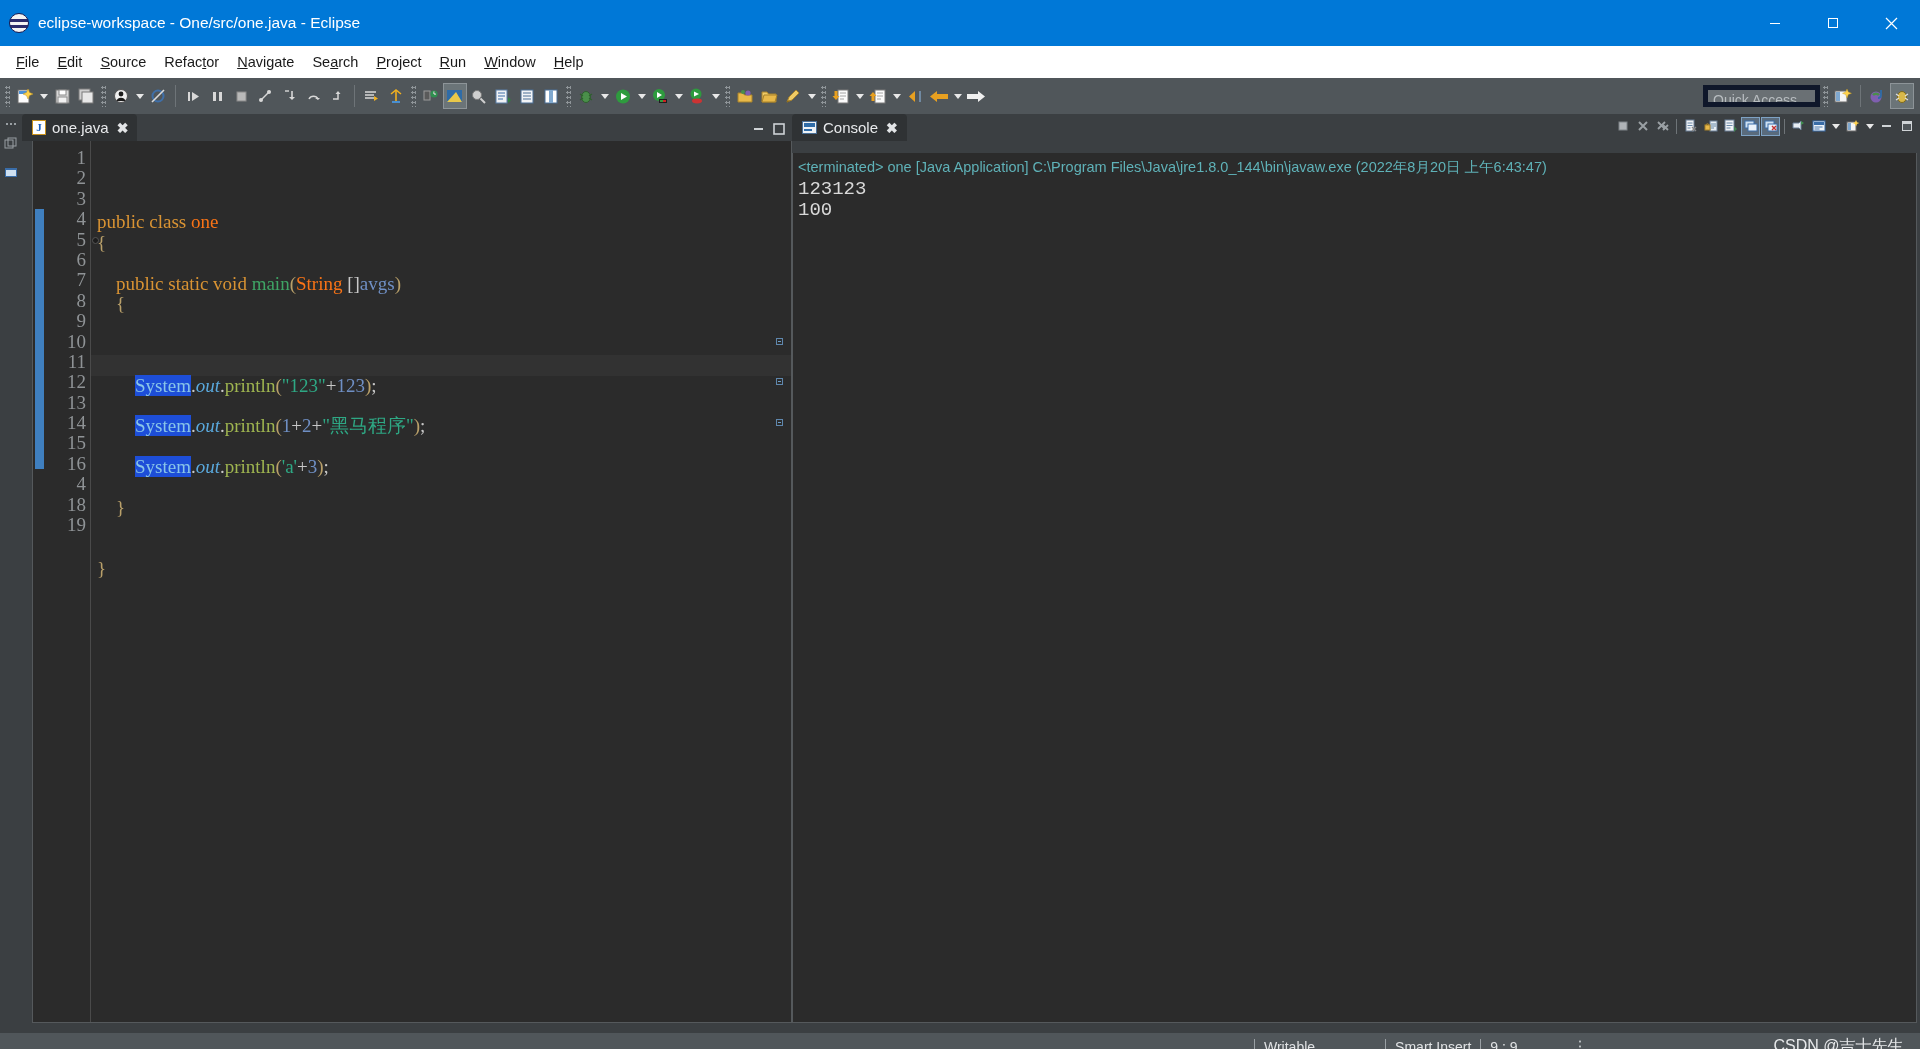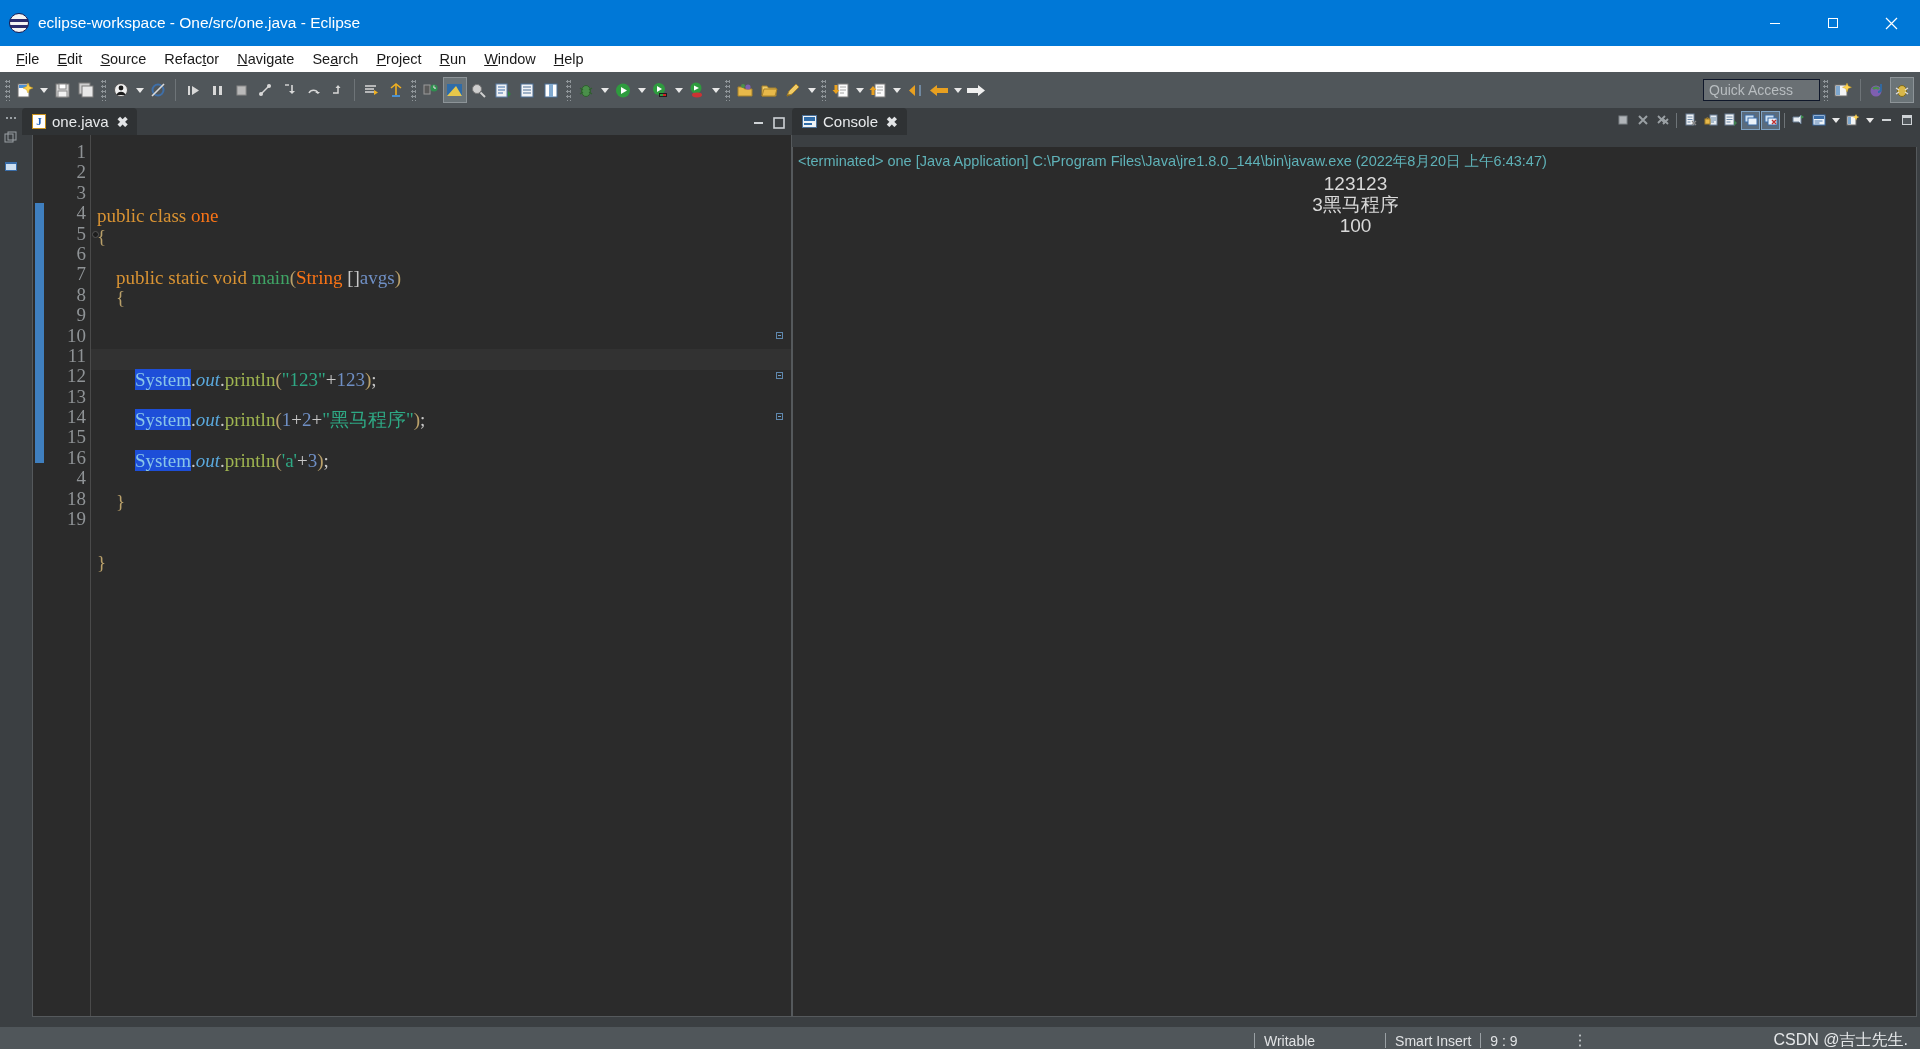--- a/index.html
+++ b/index.html
@@ -27,21 +27,21 @@
   .title-text { flex: 1 1 auto; white-space: nowrap; overflow: hidden; }
   .win-btns { display: flex; height: 33px; }
   .win-btn {
     width: 58px; height: 33px; display: flex; align-items: center; justify-content: center;
     color: #fff; font-size: 15px;
   }
   .win-btn svg { display: block; }
 
   
   .menubar {
-    height: 26px; background: #ffffff; display: flex; align-items: center;
+    height: 32px; background: #ffffff; display: flex; align-items: center;
     padding-left: 7px; font-size: 14.5px; color: #1a1a1a;
   }
   .menuitem { padding: 2px 9px; white-space: nowrap; }
   .menuitem u { text-decoration: underline; }
 
   
   .toolbar {
     height: 36px; background: #50565a;
     display: flex; align-items: center; padding-left: 2px;
     position: relative;
@@ -64,21 +64,21 @@
   .tb-arrow::after {
     content: ""; border-left: 4px solid transparent; border-right: 4px solid transparent;
     border-top: 5px solid #e8e8e8;
   }
   .tb-btn.selected { background: #6b7478; border: 1px solid #8d9498; }
   .tb-right {
     position: absolute; right: 6px; top: 0; height: 36px;
     display: flex; align-items: center;
   }
   .quick-access {
-    width: 117px; height: 22px; background: #6a7074; border: 1px solid #0f172a;
+    width: 117px; height: 22px; background: #6a7074; border: 5px solid #0f172a;
     color: #b8bdc0; font-size: 14px; line-height: 20px; padding-left: 5px;
     white-space: nowrap; overflow: hidden;
   }
 
   
   .workbench { height: 919px; display: flex; background: #3b3f42; }
 
   .left-rail {
     width: 22px; background: #3b3f42; padding-top: 8px;
     display: flex; flex-direction: column; align-items: center; gap: 11px;
@@ -179,21 +179,21 @@
     flex: 1 1 auto; background: #2b2b2b; margin: 0 3px 10px 0;
     border: 1px solid #55595c; border-top: none; padding: 5px 3px 3px 5px;
     overflow: hidden;
   }
   .console-head {
     color: #5fb2b8; font-size: 14.5px; white-space: nowrap;
     font-family: "Liberation Sans", sans-serif; padding-bottom: 2px;
   }
   .console-line {
     color: #d9d9d9; font-size: 19px; line-height: 21px;
-    font-family: Liberation Sans, sans-serif; white-space: pre; text-align: center;
+    font-family: Liberation Mono, monospace; white-space: pre;
   }
   .console-toolbar {
     position: absolute; right: 4px; bottom: 2px;
     display: flex; align-items: center; gap: 1px;
   }
   .ctb {
     width: 19px; height: 19px; display: flex; align-items: center; justify-content: center;
   }
   .ctb.active { background: #5a6b7c; border: 1px solid #7ea2c4; }
   .ctb-sep { width: 1px; height: 15px; background: #6e7478; margin: 0 3px; }
@@ -684,21 +684,20 @@
               <rect x="3" y="5" width="8" height="6" fill="#50565a"></rect>
             </svg>
         </div>
       </div>
     </div>
 
     <div class="console-body">
       <div class="console-head">&lt;terminated&gt; one [Java Application] C:\Program Files\Java\jre1.8.0_144\bin\javaw.exe (2022年8月20日 上午6:43:47)</div>
       <div id="console-lines">
           <div class="console-line">123123</div>
-          <div class="console-line">3黑马程序</div>
           <div class="console-line">100</div>
         </div>
     </div>
   </div>
 </div>
 
 <div class="statusbar">
   <div style="width:1245px"></div>
   <div class="st-sep"></div>
   <div class="st-cell">Writable</div>

